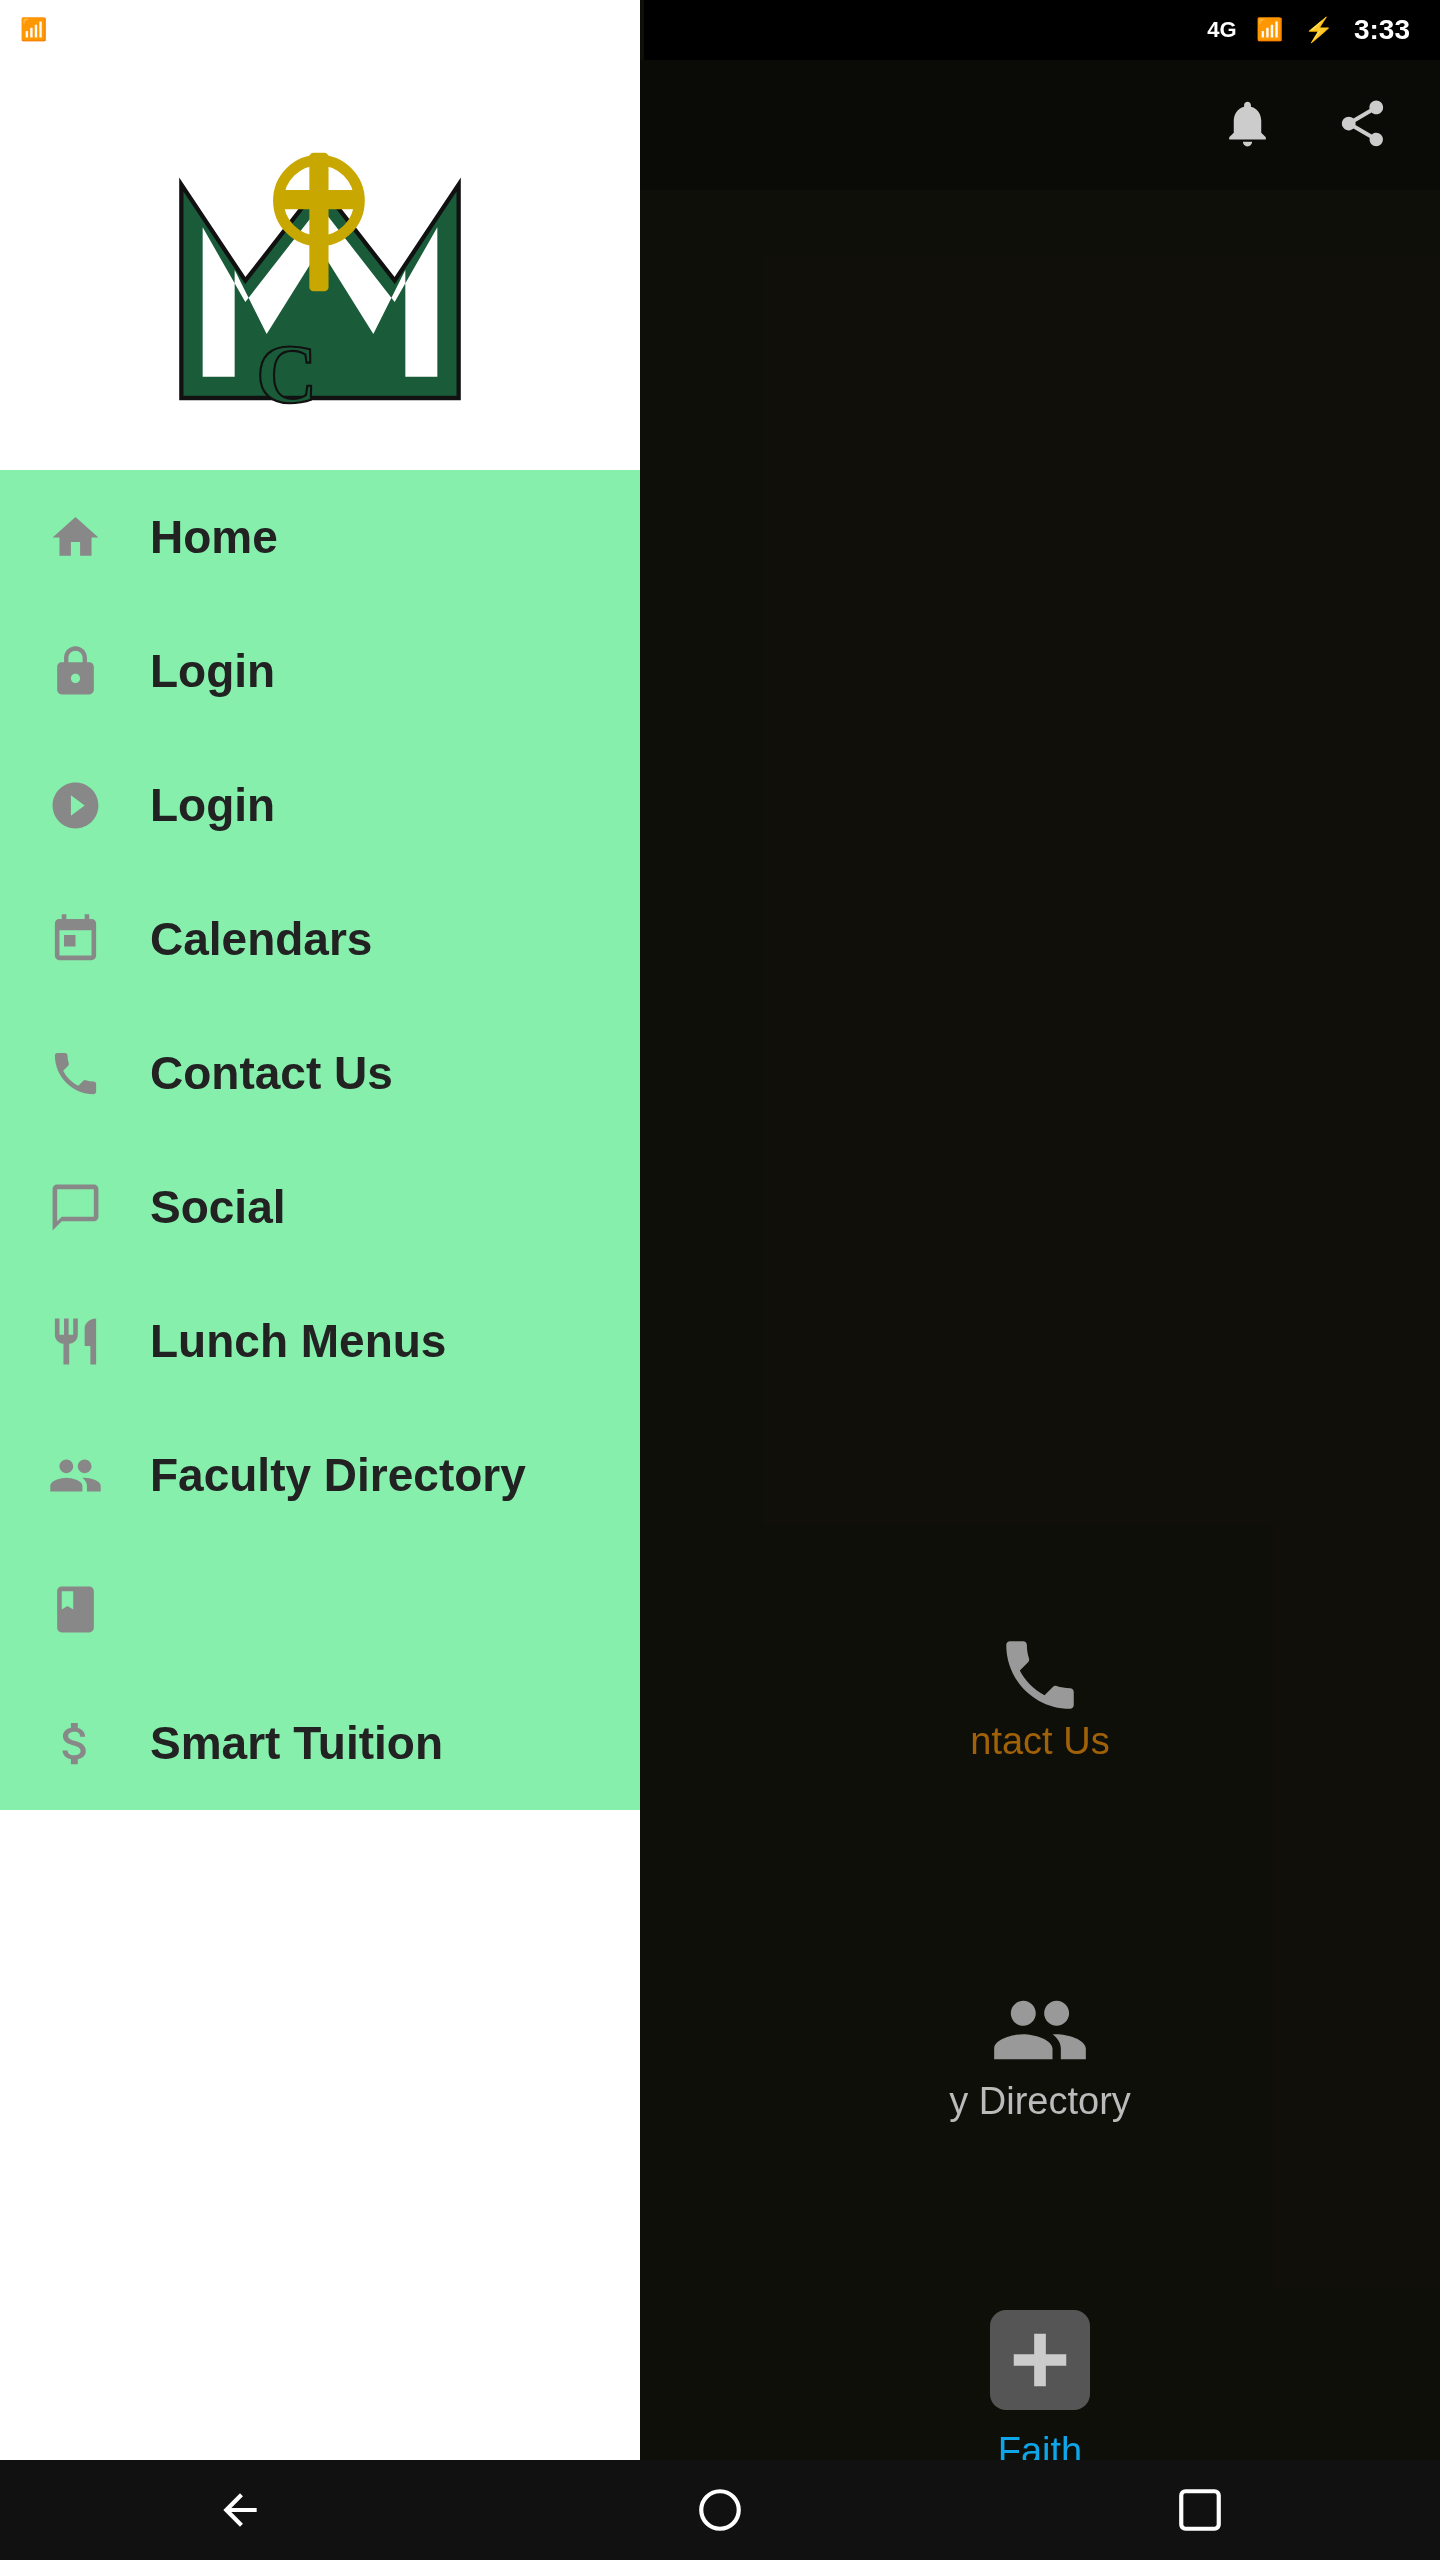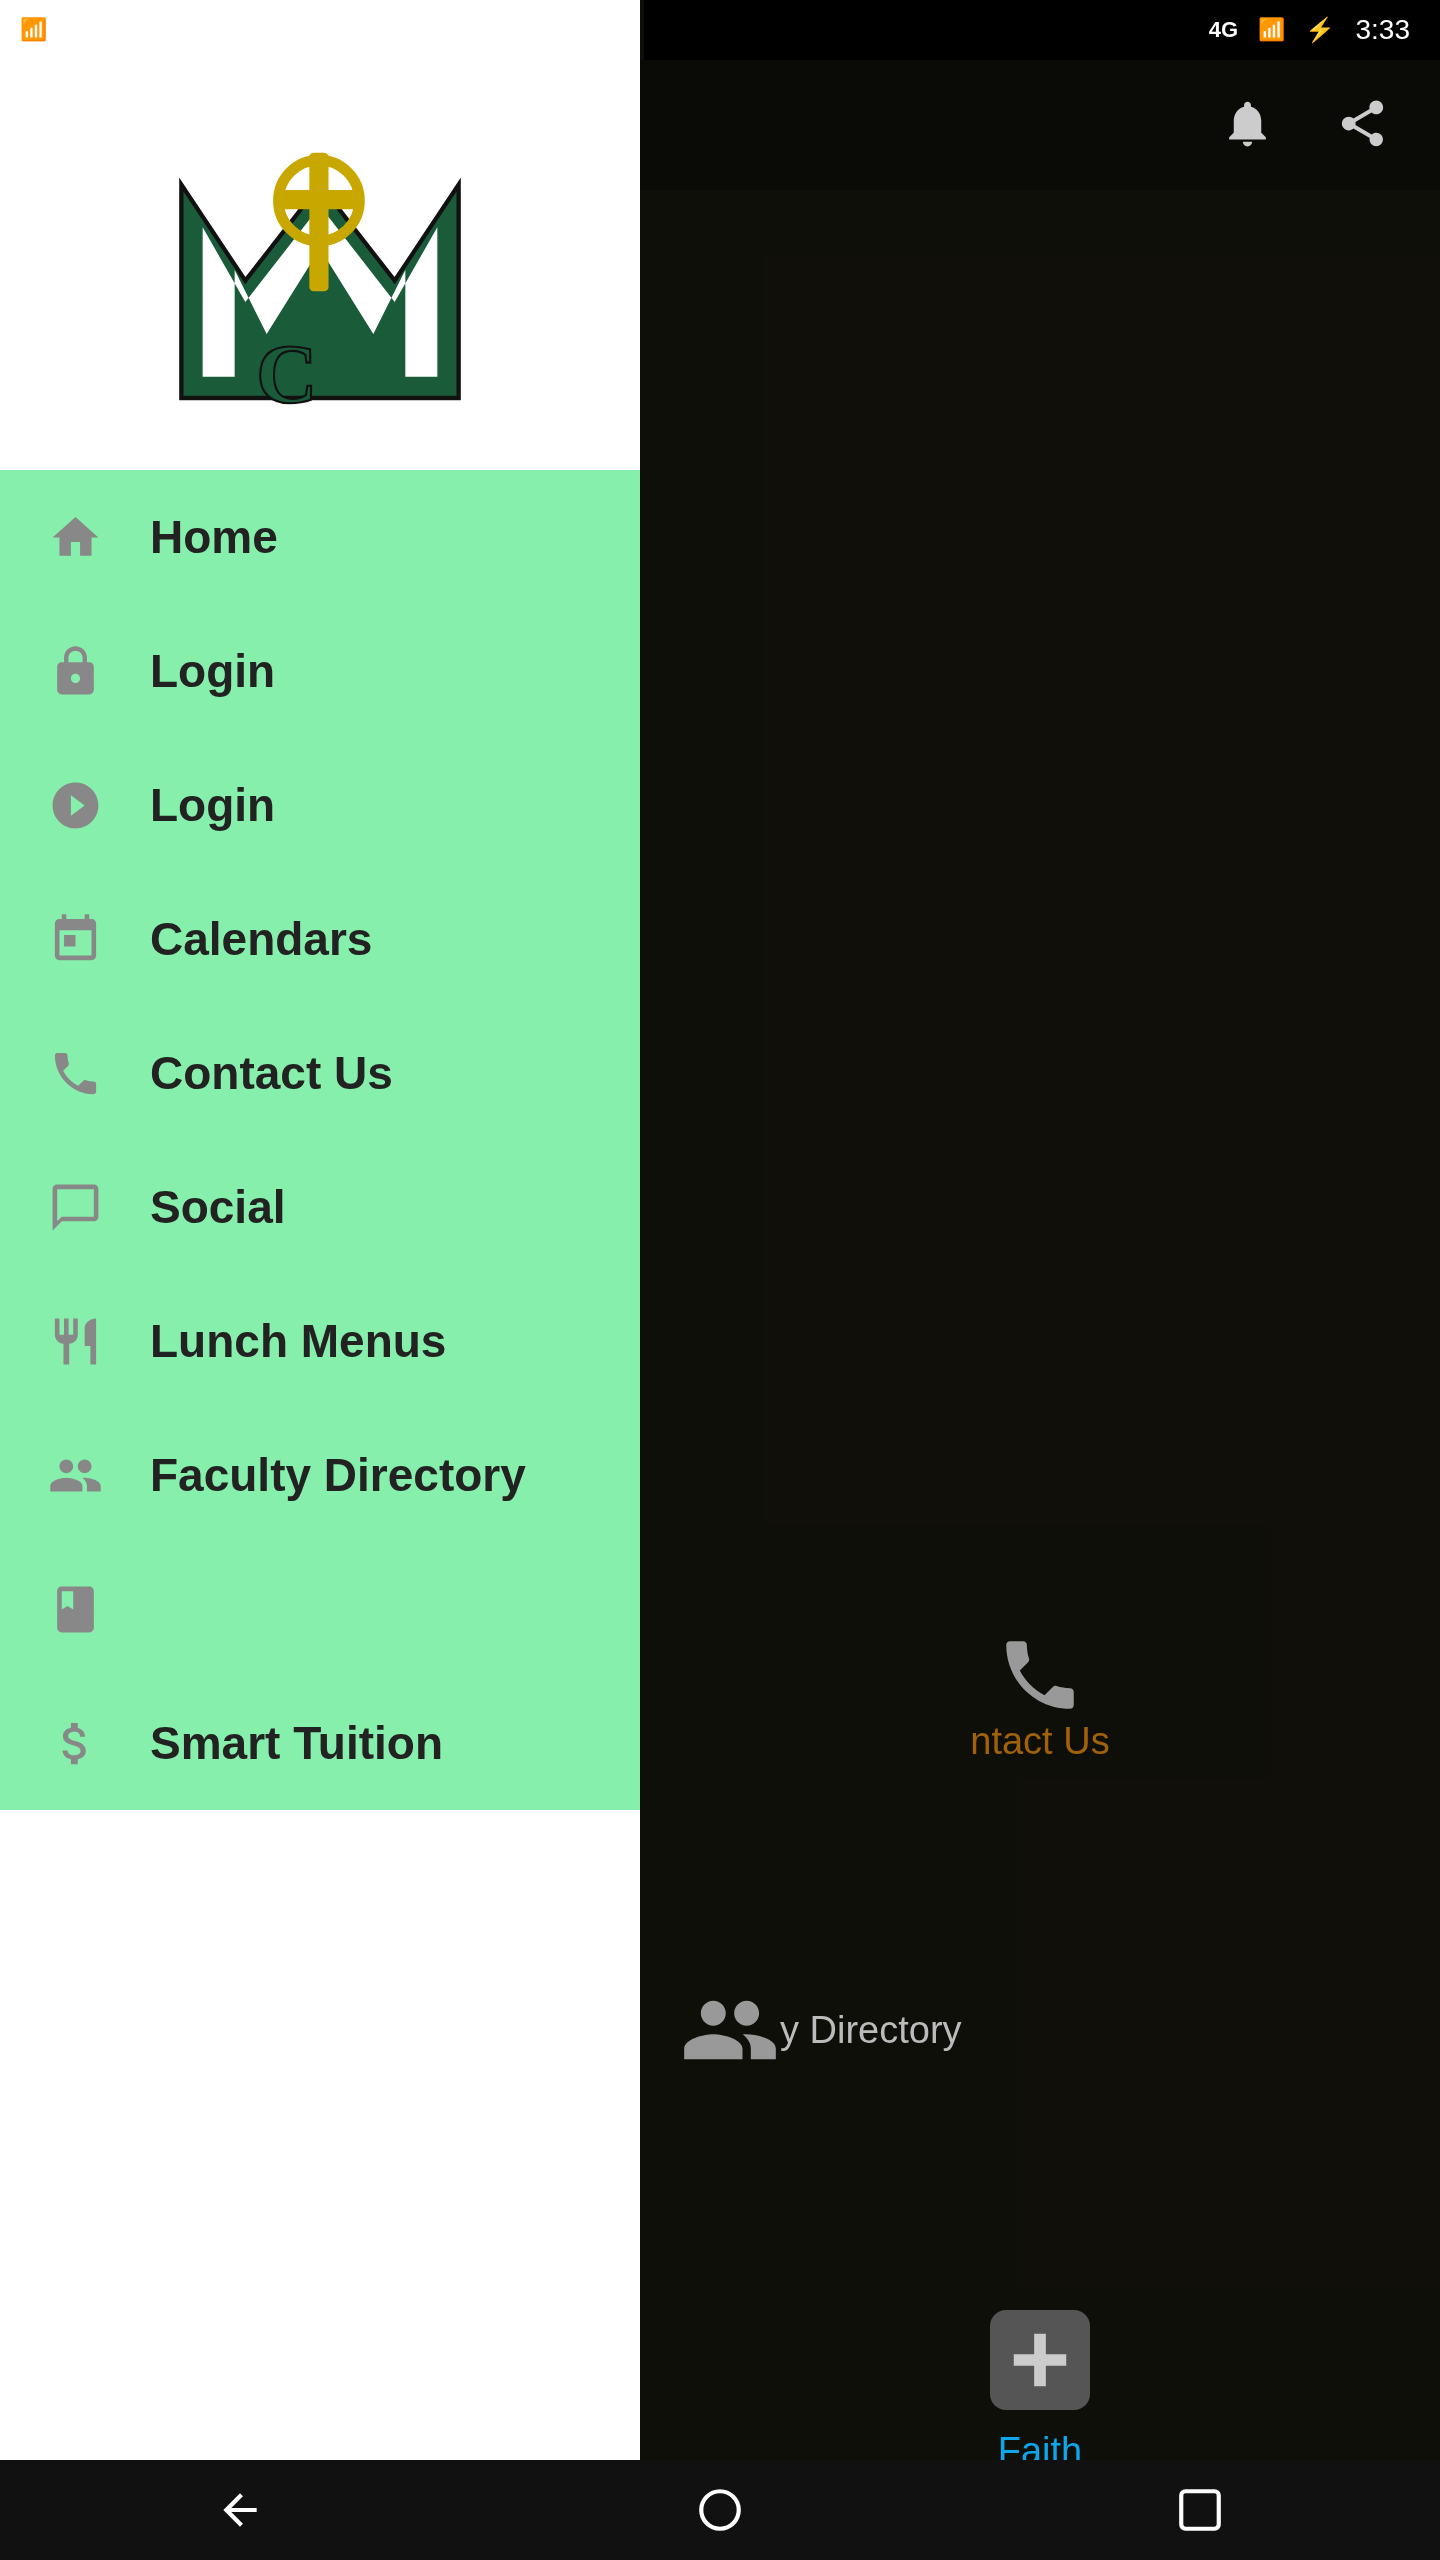--- a/index.html
+++ b/index.html
@@ -38,21 +38,21 @@
       height: 60px;
       background: #fff;
       display: flex;
       align-items: center;
       padding-left: 20px;
     }
 
     .time-display {
       color: #fff;
       font-size: 28px;
-      font-weight: normal;
+      font-weight: bold;
     }
 
     .lte-badge {
       color: #fff;
       font-size: 22px;
       font-weight: bold;
     }
 
     
     .drawer {
@@ -316,21 +316,21 @@
   </div>
 </div>
 
 <div style="position:absolute;top:1550px;left:640px;width:800px;display:flex;flex-direction:column;align-items:center;padding:80px 40px;z-index:7;">
   <svg width="90" height="90" viewBox="0 0 24 24" fill="#999" xmlns="http://www.w3.org/2000/svg">
     <path d="M6.62 10.79c1.44 2.83 3.76 5.14 6.59 6.59l2.2-2.2c.27-.27.67-.36 1.02-.24 1.12.37 2.33.57 3.57.57.55 0 1 .45 1 1V20c0 .55-.45 1-1 1-9.39 0-17-7.61-17-17 0-.55.45-1 1-1h3.5c.55 0 1 .45 1 1 0 1.25.2 2.45.57 3.57.11.35.03.74-.25 1.02l-2.2 2.2z"></path>
   </svg>
   <span style="color:#a16207;font-size:38px;">ntact Us</span>
 </div>
 
-<div style="position:absolute;top:1900px;left:640px;width:800px;display:flex;flex-direction:row;align-items:center;padding:80px 40px;z-index:7;">
+<div style="position:absolute;top:1900px;left:640px;width:800px;display:flex;flex-direction:column;align-items:center;padding:80px 40px;z-index:7;">
   <svg width="100" height="100" viewBox="0 0 24 24" fill="#999" xmlns="http://www.w3.org/2000/svg">
     <path d="M16 11c1.66 0 2.99-1.34 2.99-3S17.66 5 16 5c-1.66 0-3 1.34-3 3s1.34 3 3 3zm-8 0c1.66 0 2.99-1.34 2.99-3S9.66 5 8 5C6.34 5 5 6.34 5 8s1.34 3 3 3zm0 2c-2.33 0-7 1.17-7 3.5V19h14v-2.5c0-2.33-4.67-3.5-7-3.5zm8 0c-.29 0-.62.02-.97.05 1.16.84 1.97 1.97 1.97 3.45V19h6v-2.5c0-2.33-4.67-3.5-7-3.5z"></path>
   </svg>
   <span style="color:#bbb;font-size:38px;">y Directory</span>
 </div>
 
 <div style="position:absolute;top:2260px;left:640px;width:800px;display:flex;flex-direction:column;align-items:center;padding:50px 40px;z-index:7;">
   <div style="width:100px;height:100px;background:#555;border-radius:16px;display:flex;align-items:center;justify-content:center;">
     <svg width="70" height="70" viewBox="0 0 24 24" fill="#ccc" xmlns="http://www.w3.org/2000/svg">
       <path d="M10 3v7H3v4h7v7h4v-7h7v-4h-7V3h-4z"></path>

